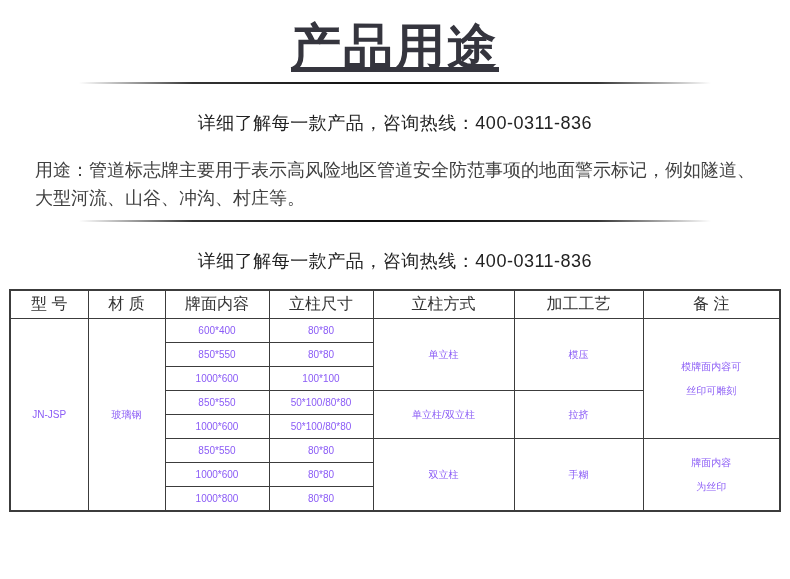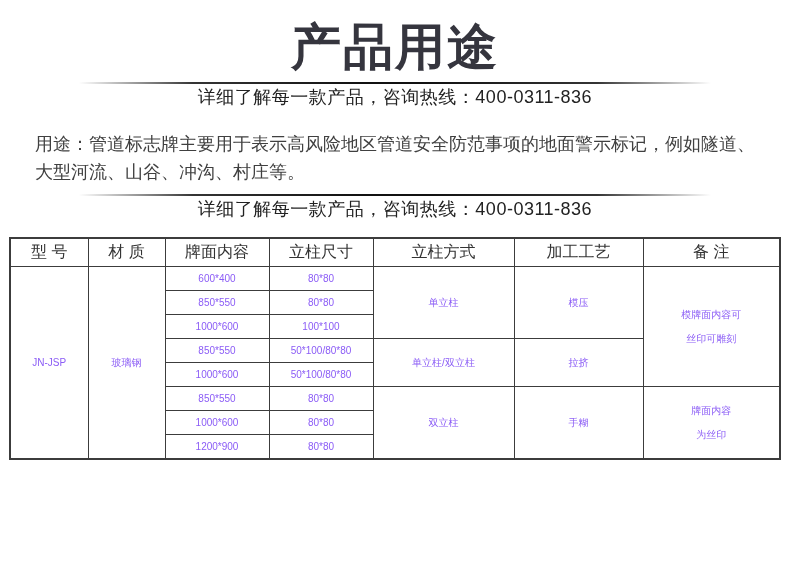--- a/index.html
+++ b/index.html
@@ -18,35 +18,36 @@
 
   .big-title {
     margin: 0;
     padding-top: 20px;
     font-size: 50px;
     line-height: 54px;
     font-weight: 900;
     letter-spacing: 2px;
     color: #35353e;
     text-align: center;
+    text-decoration: underline;
   }
   .divider {
     height: 2px;
     width: 632px;
     margin: 8px auto 0 auto;
     background: linear-gradient(to right,
       rgba(17,17,17,0) 0%,
       rgba(17,17,17,0.85) 18%,
       #111111 45%,
       #111111 55%,
       rgba(17,17,17,0.85) 82%,
       rgba(17,17,17,0) 100%);
   }
   .subtitle {
-    margin: 1px 0 0 0;
+    margin: 27px 0 0 0;
     font-size: 18px;
     color: #222222;
     text-align: center;
     letter-spacing: 0.5px;
   }
   .usage-text {
     margin: 21px 35px 0 35px;
     font-size: 18px;
     line-height: 28px;
     color: #404040;
@@ -166,20 +167,20 @@
           <td rowspan="3" class="remark">
             <div>牌面内容</div>
             <div>为丝印</div>
           </td>
         </tr>
         <tr>
           <td>1000*600</td>
           <td>80*80</td>
         </tr>
         <tr>
-          <td>1200*900</td>
+          <td>1000*800</td>
           <td>80*80</td>
         </tr>
       </tbody>
     </table>
   </section>
 
 </div>
 
 </body></html>

